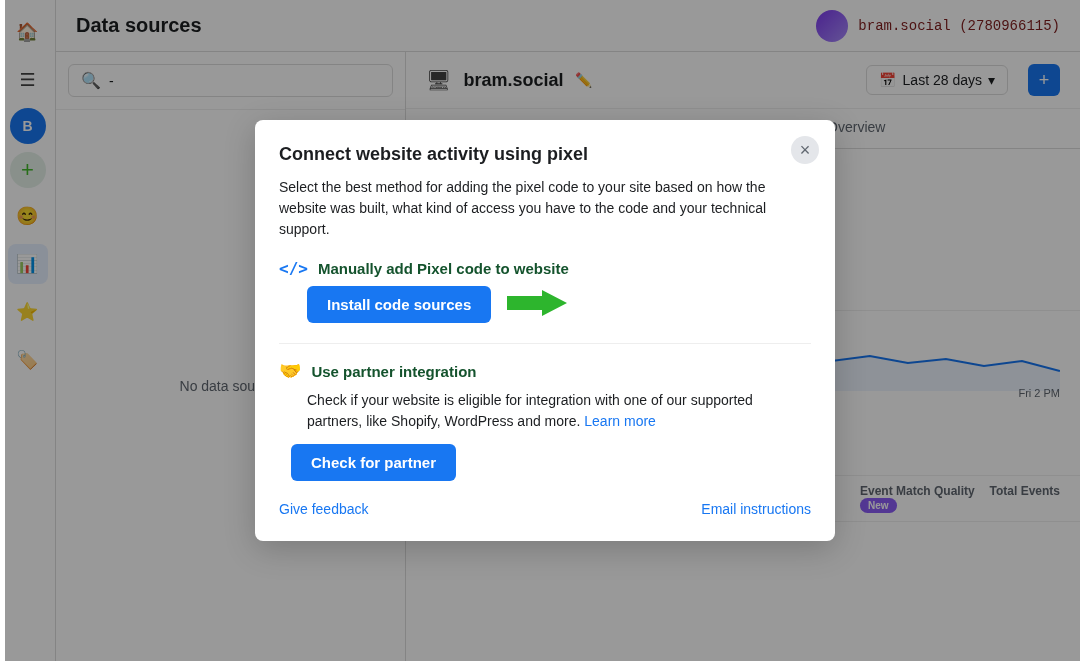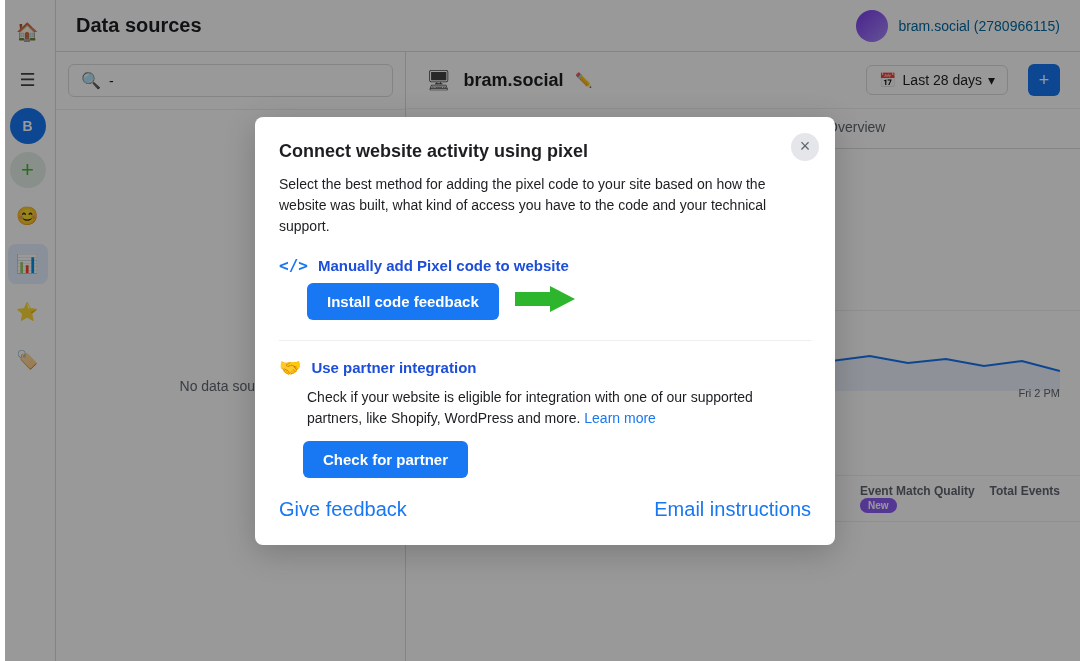--- a/index.html
+++ b/index.html
@@ -33,21 +33,21 @@
 
     
     .top-header {
       background: #fff; border-bottom: 1px solid #ddd;
       padding: 0 20px; height: 52px;
       display: flex; align-items: center; justify-content: space-between;
     }
     .page-title { font-size: 20px; font-weight: 700; color: #1c1e21; }
     .header-right { display: flex; align-items: center; gap: 10px; }
     .user-avatar { width: 32px; height: 32px; border-radius: 50%; background: #8b5cf6; }
-    .user-info { font-size: 14px; color: #0369a1; }
+    .user-info { font-size: 14px; color: #7f1d1d; font-family: Liberation Mono, monospace; }
 
     
     .content-area {
       display: flex; flex: 1; overflow: hidden;
     }
 
     
     .left-panel {
       width: 350px; border-right: 1px solid #ddd; background: #fff;
       display: flex; flex-direction: column;
@@ -142,34 +142,34 @@
       display: flex; align-items: center; justify-content: center;
       border-radius: 50%; cursor: pointer; font-size: 18px; color: #606770;
       background: #e4e6ea;
     }
     .modal-desc { font-size: 14px; color: #1c1e21; line-height: 1.5; margin-bottom: 19px; }
     .method-section { margin-bottom: 20px; }
     .method-header {
       display: flex; align-items: center; gap: 10px; margin-bottom: 8px;
     }
     .method-icon { font-size: 18px; color: #1877f2; }
-    .method-title { font-size: 15px; font-weight: 700; color: #1d4ed8; }
+    .method-title { font-size: 15px; font-weight: 700; color: #14532d; }
     .method-desc { font-size: 14px; color: #1c1e21; line-height: 1.5; margin-bottom: 12px; margin-left: 28px; }
     .method-desc a { color: #1877f2; text-decoration: none; cursor: pointer; }
     .btn-primary {
       background: #1877f2; color: #fff; border: none; border-radius: 6px;
       padding: 10px 20px; font-size: 15px; font-weight: 600; cursor: pointer;
       margin-left: 28px;
     }
     .method-partner-icon { color: #1877f2; font-size: 18px; }
     .divider { border: none; border-top: 1px solid #eee; margin: 16px 0; }
     .modal-footer {
       display: flex; justify-content: space-between; align-items: center; margin-top: 16px;
     }
-    .footer-link { color: #1877f2; font-size: 20px; cursor: pointer; text-decoration: none; }
+    .footer-link { color: #1877f2; font-size: 14px; cursor: pointer; text-decoration: none; }
 
     
     .chart-svg { width: 100%; height: 70px; }
   </style>
 </head>
 <body>
 
 <div class="sidebar">
   <div class="sidebar-icon">🏠</div>
   <div class="sidebar-icon">☰</div>
@@ -297,42 +297,42 @@
     <h2 class="modal-title">Connect website activity using pixel</h2>
     <div class="modal-close">×</div>
     <p class="modal-desc">Select the best method for adding the pixel code to your site based on how the website was built, what kind of access you have to the code and your technical support.</p>
 
     <div class="method-section">
       <div class="method-header">
         <span class="method-icon" style="font-family:monospace;font-size:16px;color:#1877f2;font-weight:700;">&lt;/&gt;</span>
         <span class="method-title">Manually add Pixel code to website</span>
       </div>
       <div style="display:flex;align-items:center;margin-left:28px;">
-        <button class="btn-primary" style="margin-left:0;">Install code feedback</button>
+        <button class="btn-primary" style="margin-left:0;">Install code sources</button>
 
         <span style="display:inline-block;margin-left:16px;">
           <svg width="60" height="30" viewBox="0 0 60 30">
             <polygon points="0,8 35,8 35,2 60,15 35,28 35,22 0,22" fill="#2db52d"></polygon>
           </svg>
         </span>
       </div>
     </div>
 
     <hr class="divider">
 
     <div class="method-section">
       <div class="method-header">
         <span class="method-partner-icon" style="font-size:18px;color:#1877f2;">🤝</span>
         <span class="method-title">Use partner integration</span>
       </div>
       <div class="method-desc">
         <span>Check if your website is eligible for integration with one of our supported partners, like Shopify, WordPress and more.</span>
         <a> Learn more</a>
       </div>
-      <button class="btn-primary" style="margin-left:24px;">Check for partner</button>
+      <button class="btn-primary" style="margin-left:12px;">Check for partner</button>
     </div>
 
     <div class="modal-footer">
       <a class="footer-link">Give feedback</a>
       <a class="footer-link">Email instructions</a>
     </div>
   </div>
 </div>
 
 </body></html>

